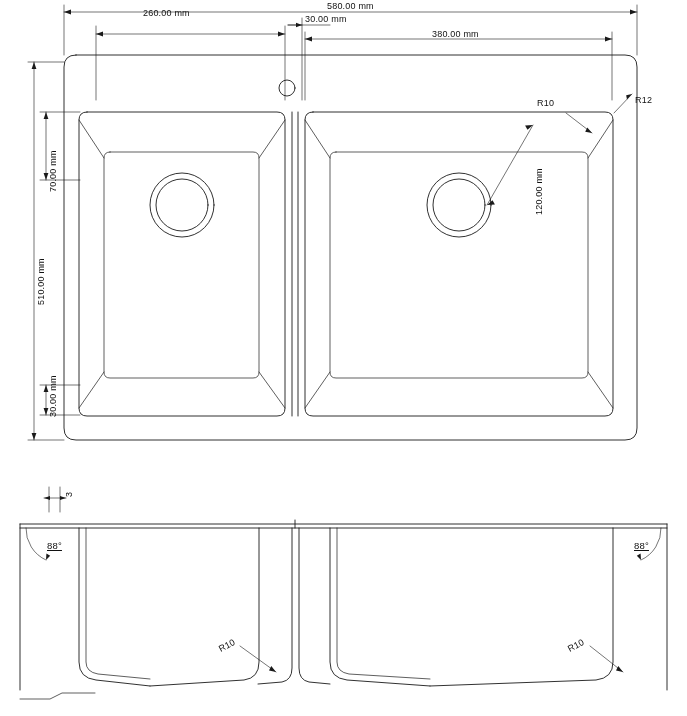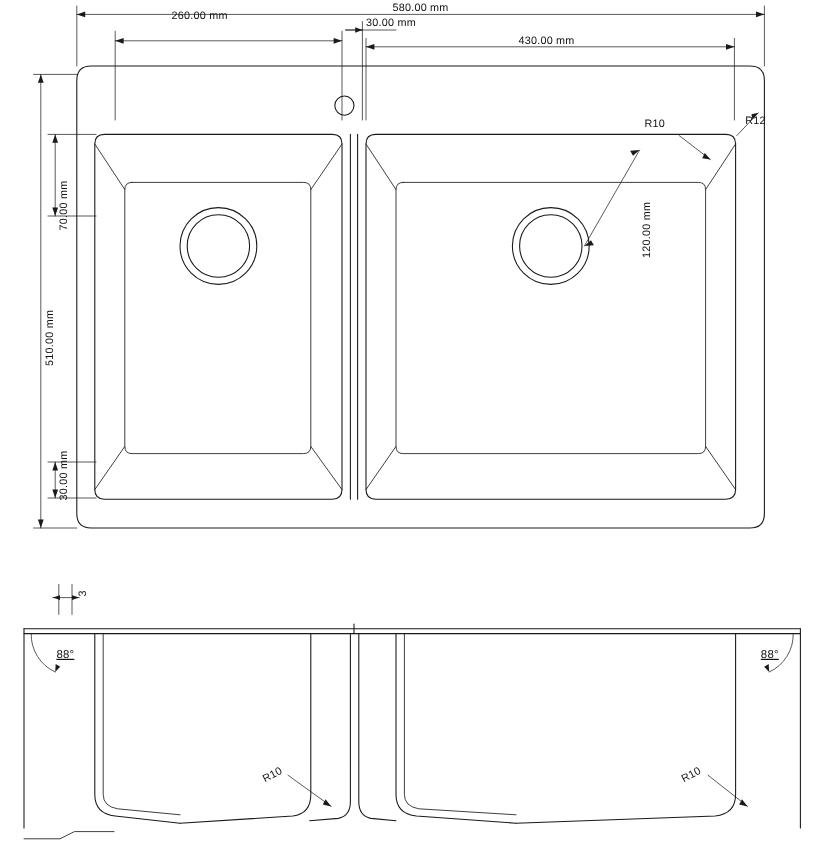--- a/index.html
+++ b/index.html
@@ -190,30 +190,30 @@
           <line x1="590" y1="646" x2="623" y2="672"></line>
           <path d="M623,672 l-7,-1.6 l2.3,-4.3 z" fill="#1a1a1a" stroke="none"></path>
         </g>
       </g>
     </g>
   </svg>
 
   <div class="lbl" style="left:327px; top:1px;">580.00 mm</div>
   <div class="lbl" style="left:143px; top:8px;">260.00 mm</div>
   <div class="lbl" style="left:305px; top:14px;">30.00 mm</div>
-  <div class="lbl" style="left:432px; top:29px;">430.00 mm</div>
+  <div class="lbl" style="left:432px; top:29px;">380.00 mm</div>
 
   <div class="lbl vert" style="left:36px; top:305px;">510.00 mm</div>
   <div class="lbl vert" style="left:48px; top:192px;">70.00 mm</div>
   <div class="lbl vert" style="left:48px; top:417px;">30.00 mm</div>
 
   <div class="lbl vert" style="left:534px; top:215px;">120.00 mm</div>
 
   <div class="lbl" style="left:537px; top:98px;">R10</div>
-  <div class="lbl" style="left:621px; top:95px;">R12</div>
+  <div class="lbl" style="left:635px; top:95px;">R12</div>
 
   <div class="lbl vert" style="left:64px; top:497px;">3</div>
 
   <div class="lbl big" style="left:47px; top:540px;">88°</div>
   <div class="lbl big" style="left:634px; top:540px;">88°</div>
 
   <div class="lbl rot-neg45" style="left:217px; top:645px;">R10</div>
   <div class="lbl rot-neg45" style="left:566px; top:645px;">R10</div>
 
 </div>

